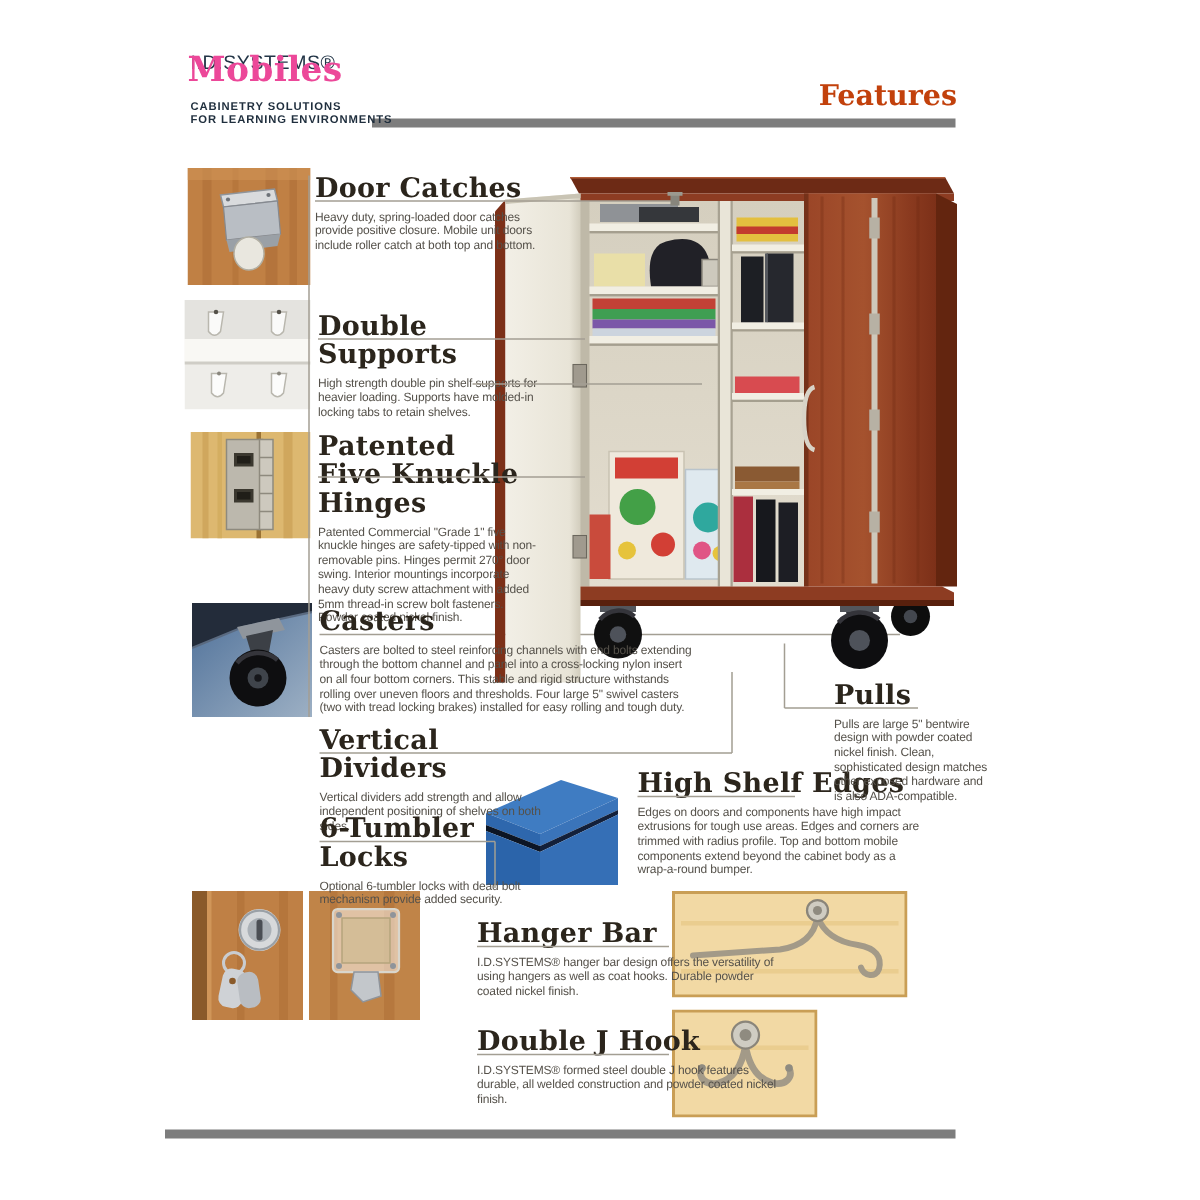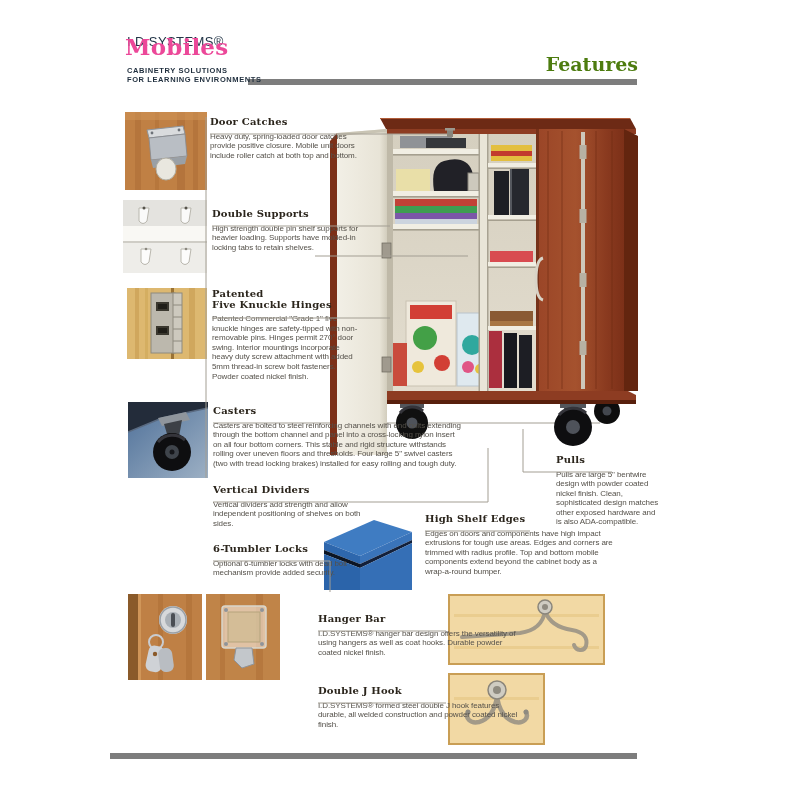--- a/index.html
+++ b/index.html
@@ -8,31 +8,31 @@
         font-family:"Liberation Sans",sans-serif}
   
   .brand{position:absolute;left:127px;top:34px;font-size:13px;font-weight:normal;
          letter-spacing:.4px;color:#233547;z-index:3}
   .title{position:absolute;left:125px;top:33px;font-family:"DejaVu Serif",serif;
          font-weight:bold;font-size:23px;color:#ec4899;letter-spacing:.2px;z-index:3}
   .tagline{position:absolute;left:127px;top:66px;font-size:7.5px;font-weight:bold;
            letter-spacing:.6px;color:#1f2e3d;line-height:1.25;z-index:3}
   .tagline span{display:block}
   .features-label{position:absolute;left:498px;top:53px;width:140px;text-align:right;
-         font-family:"DejaVu Serif",serif;font-weight:bold;font-size:19px;color:#4d7c0f;z-index:3}
+         font-family:"DejaVu Serif",serif;font-weight:bold;font-size:19px;color:#c2410c;z-index:3}
   .hbar{position:absolute;background:#7d7d7d;z-index:2}
   .hbar-top{left:248px;top:79px;width:389px;height:5.5px}
   .hbar-bottom{left:110px;top:753px;width:527px;height:6px}
   
   .photo{position:absolute;z-index:2}
   .photo svg{display:block}
   .cabinet{position:absolute;left:330px;top:105px;z-index:2}
   
   .callout{position:absolute;z-index:3}
-  .callout h2{font-family:"DejaVu Serif",serif;font-size:10px;line-height:1.05;
+  .callout h2{font-family:"DejaVu Serif",serif;font-size:18px;line-height:1.05;
               color:#2b251c;letter-spacing:.2px;margin-bottom:4px}
   .callout h2 span{display:block}
   .callout p{font-size:8px;line-height:1.2;letter-spacing:-.1px;color:#55514a}
   
   .overlay{position:absolute;left:0;top:0;pointer-events:none}
   .under{z-index:1}
   .over{z-index:4}
 </style>
 </head>
 <body>

